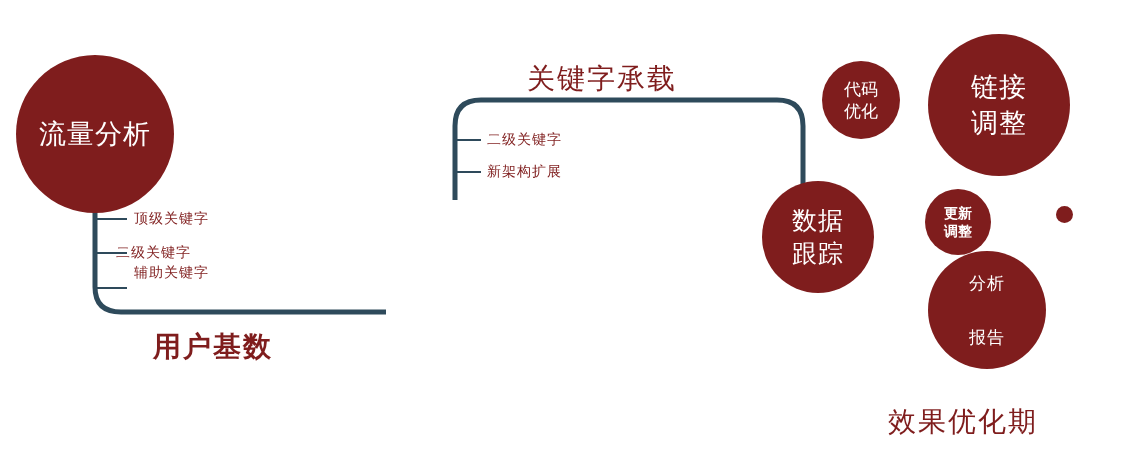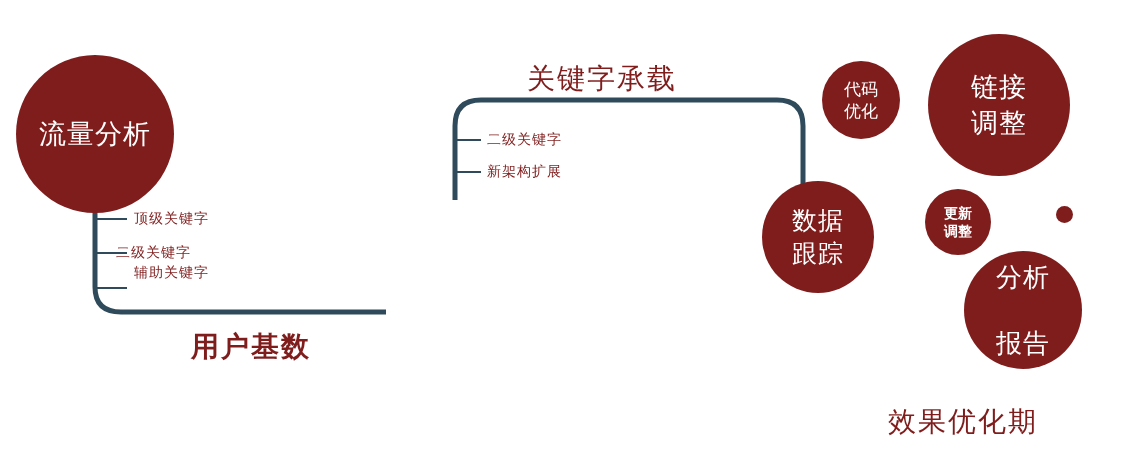--- a/index.html
+++ b/index.html
@@ -40,37 +40,37 @@
     justify-content: center;
     text-align: center;
     line-height: 1.32;
   }
   .n-traffic   { left: 16px;  top: 55px;  width: 158px; height: 158px; font-size: 27px; letter-spacing: 1px; }
   .n-structure { left: 371px; top: 197px; width: 148px; height: 148px; font-size: 26px; letter-spacing: 1px; }
   .n-data      { left: 762px; top: 181px; width: 112px; height: 112px; font-size: 25px; letter-spacing: 1px; }
   .n-code      { left: 822px; top: 61px;  width: 78px;  height: 78px;  font-size: 17px; }
   .n-link      { left: 928px; top: 34px;  width: 142px; height: 142px; font-size: 27px; letter-spacing: 1px; }
   .n-update    { left: 925px; top: 189px; width: 66px;  height: 66px;  font-size: 14px; font-weight: bold; }
-  .n-report    { left: 964px; top: 251px; width: 118px; height: 118px; font-size: 26px; letter-spacing: 1px; gap: 31px; }
+  .n-report    { left: 928px; top: 251px; width: 118px; height: 118px; font-size: 17px; letter-spacing: 1px; gap: 31px; }
   .n-dot       { left: 1056px; top: 206px; width: 17px; height: 17px; }
   .label {
     position: absolute;
     color: #7f1d1d;
     white-space: nowrap;
   }
   .label-big {
     font-size: 28px;
     letter-spacing: 2px;
   }
   .label-small {
     font-size: 14px;
     letter-spacing: 1px;
   }
   .lbl-keyword-bearing { left: 527px; top: 60px; }
-  .lbl-user-base       { left: 153px; top: 328px; font-weight: bold; margin-left: 38px; }
+  .lbl-user-base       { left: 153px; top: 328px; font-weight: bold; }
   .lbl-effect          { left: 888px; top: 403px; }
   .lbl-branch1-0 { left: 134px; top: 210px; }
   .lbl-branch1-1 { left: 116px; top: 244px; }
   .lbl-branch1-2 { left: 134px; top: 264px; }
   .lbl-branch2-0 { left: 487px; top: 131px; }
   .lbl-branch2-1 { left: 487px; top: 163px; }
 </style>
 </head>
 <body>
 

